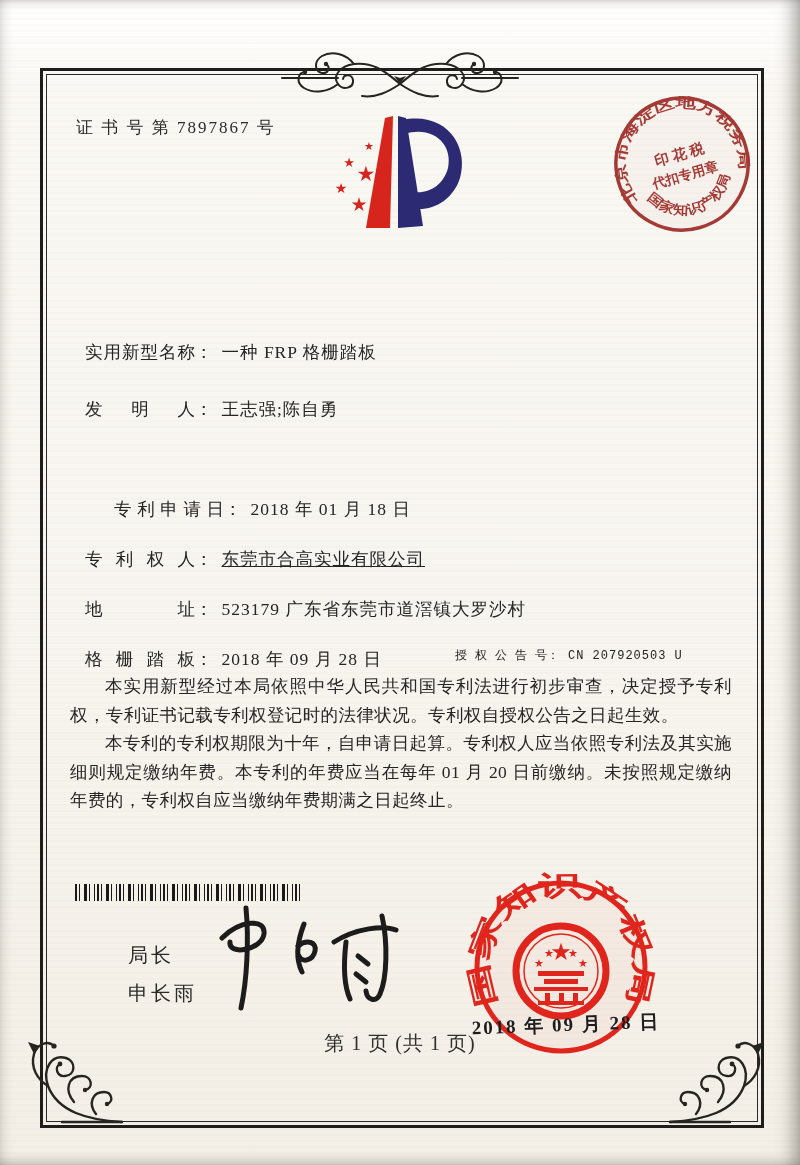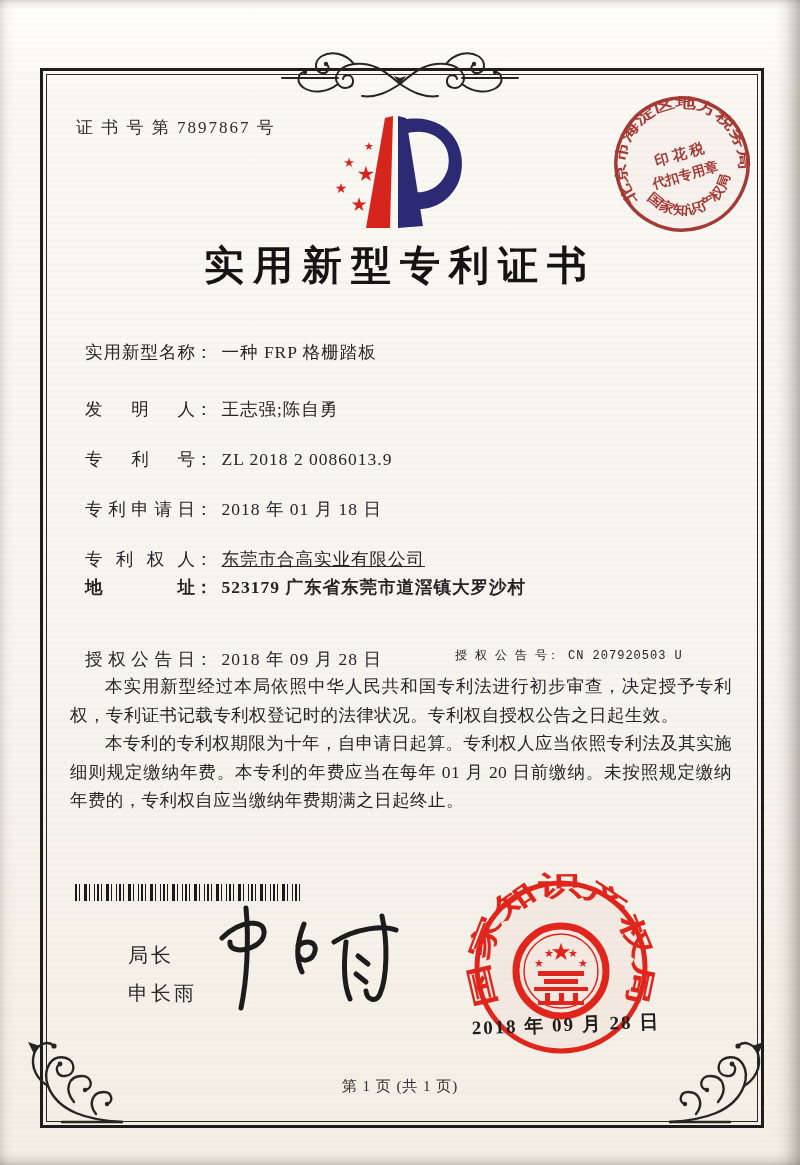--- a/index.html
+++ b/index.html
@@ -51,22 +51,22 @@
   .title{
     position:absolute;left:0;width:100%;top:238px;text-align:center;
     font-size:40px;font-weight:700;letter-spacing:9px;color:#141414;
     font-family:"DejaVu Serif","Liberation Serif",serif;
   }
   
   .field-row{position:absolute;left:85px;font-size:17.5px;color:#252525;white-space:nowrap;}
   .field-label{display:inline-block;width:110px;text-align:justify;text-align-last:justify;vertical-align:bottom;}
   .field-colon{display:inline-block;}
   .field-value{margin-left:9px;letter-spacing:1px;}
-  .row1{top:340px;} .row2{top:397px;} .row3{top:447px;} .row4{top:497px;}
-  .row5{top:547px;text-decoration:underline;} .row6{top:575px;font-weight:bold;} .row7{top:647px;}
+  .row1{top:340px;} .row2{top:397px;} .row3{top:447px;} .row4{top:497px;margin-left:29px;}
+  .row5{top:547px;text-decoration:underline;} .row6{top:597px;} .row7{top:647px;}
   .grant-pub{position:absolute;left:455px;top:647px;font-size:12px;white-space:nowrap;font-family:Liberation Mono, monospace;}
   .grant-pub .field-label{width:92px;}
   
   .body-text{
     position:absolute;left:70px;top:672px;width:662px;
     font-size:17.5px;line-height:28.5px;text-align:justify;color:#262626;
     letter-spacing:0.4px;
   }
   .body-text p{margin:0;text-indent:2em;}
   
@@ -84,22 +84,22 @@
   .signature{position:absolute;left:188px;top:898px;}
   
   .seal{position:absolute;left:466px;top:872px;}
   .seal-date{
     position:absolute;left:462px;top:1012px;width:208px;text-align:center;
     font-size:19px;font-weight:700;letter-spacing:2px;color:#1d1d1d;
     transform:rotate(-2deg);
   }
   
   .footer{
-    position:absolute;left:0;width:100%;top:1077px;text-align:center;
-    font-size:15px;color:#2e2e2e;letter-spacing:1px;
+    position:absolute;left:0;width:100%;top:1030px;text-align:center;
+    font-size:20px;color:#2e2e2e;letter-spacing:1px;
   }
 </style>
 </head>
 <body>
 
 <div class="paper">
 
   <div class="frame">
     <div class="frame-inner"></div>
   </div>
@@ -180,42 +180,38 @@
     <text font-size="13.5" fill="#9e2b26" font-weight="700">
       <textPath href="#taxArcTop" startOffset="6" textLength="222" lengthAdjust="spacingAndGlyphs">北京市海淀区地方税务局</textPath>
     </text>
     <text font-size="13" fill="#9e2b26" font-weight="700">
       <textPath href="#taxArcBottom" startOffset="8" textLength="106" lengthAdjust="spacingAndGlyphs">国家知识产权局</textPath>
     </text>
     <text x="80" y="75" font-size="14.5" text-anchor="middle" fill="#9e2b26" font-weight="700">印 花 税</text>
     <text x="80" y="96" font-size="13.5" text-anchor="middle" fill="#9e2b26" font-weight="700">代扣专用章</text>
   </svg>
 
-  <div class="title">实用新型专利证书</div>
 
   <div class="field-row row1">
     <span class="field-label">实用新型名称</span><span class="field-colon">：</span><span class="field-value">一种 FRP 格栅踏板</span>
   </div>
   <div class="field-row row2">
     <span class="field-label">发明人</span><span class="field-colon">：</span><span class="field-value">王志强;陈自勇</span>
   </div>
-  <div class="field-row row3">
-    <span class="field-label">专利号</span><span class="field-colon">：</span><span class="field-value">ZL 2018 2 0086013.9</span>
-  </div>
   <div class="field-row row4">
     <span class="field-label">专利申请日</span><span class="field-colon">：</span><span class="field-value">2018 年 01 月 18 日</span>
   </div>
   <div class="field-row row5">
     <span class="field-label">专利权人</span><span class="field-colon">：</span><span class="field-value">东莞市合高实业有限公司</span>
   </div>
   <div class="field-row row6">
     <span class="field-label">地址</span><span class="field-colon">：</span><span class="field-value">523179 广东省东莞市道滘镇大罗沙村</span>
   </div>
   <div class="field-row row7">
-    <span class="field-label">授权公告日</span><span class="field-colon">：</span><span class="field-value">2018 年 09 月 28 日</span>
+    <span class="field-label">格栅踏板</span><span class="field-colon">：</span><span class="field-value">2018 年 09 月 28 日</span>
   </div>
   <div class="grant-pub">
     <span class="field-label">授权公告号</span><span class="field-colon">：</span><span class="field-value">CN 207920503 U</span>
   </div>
 
   <div class="body-text">
     <p>本实用新型经过本局依照中华人民共和国专利法进行初步审查，决定授予专利权，专利证书记载专利权登记时的法律状况。专利权自授权公告之日起生效。</p>
     <p>本专利的专利权期限为十年，自申请日起算。专利权人应当依照专利法及其实施细则规定缴纳年费。本专利的年费应当在每年 01 月 20 日前缴纳。未按照规定缴纳年费的，专利权自应当缴纳年费期满之日起终止。</p>
   </div>
 

